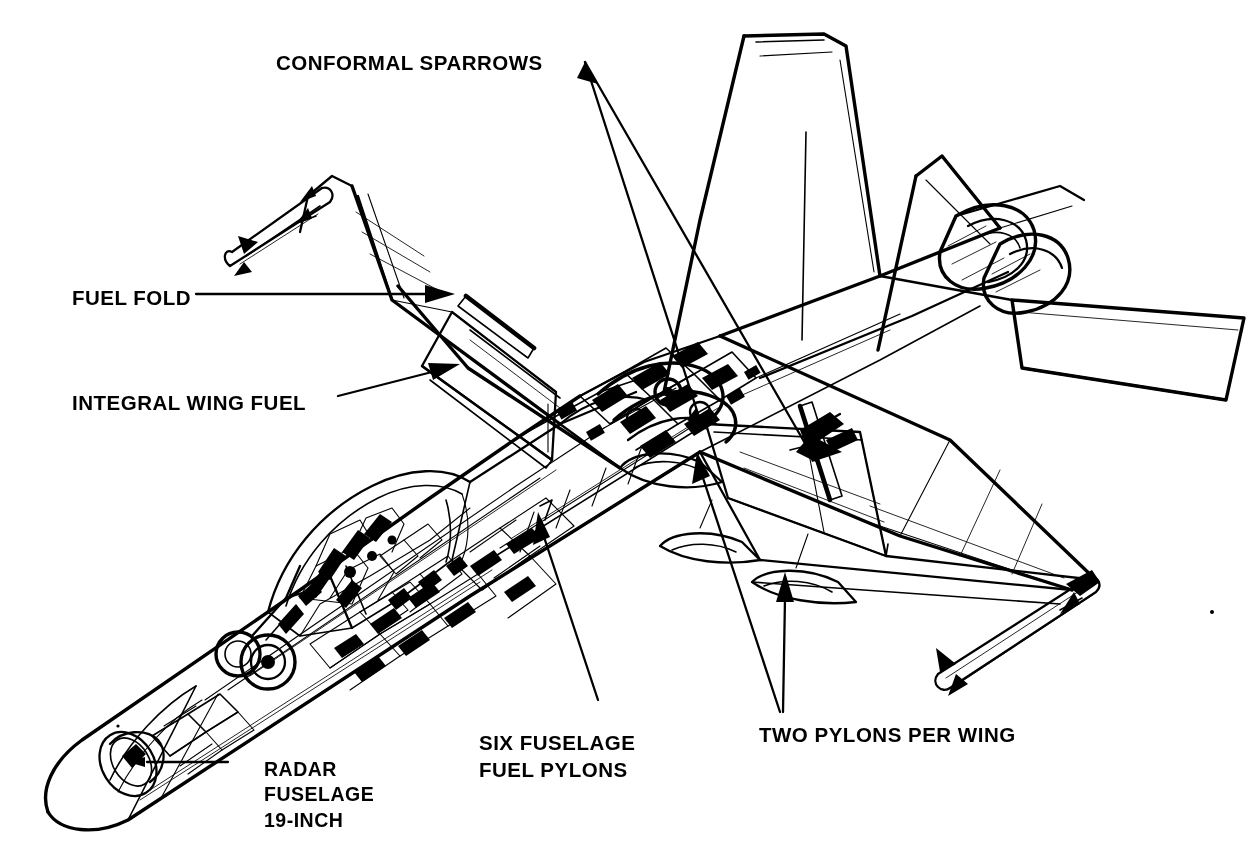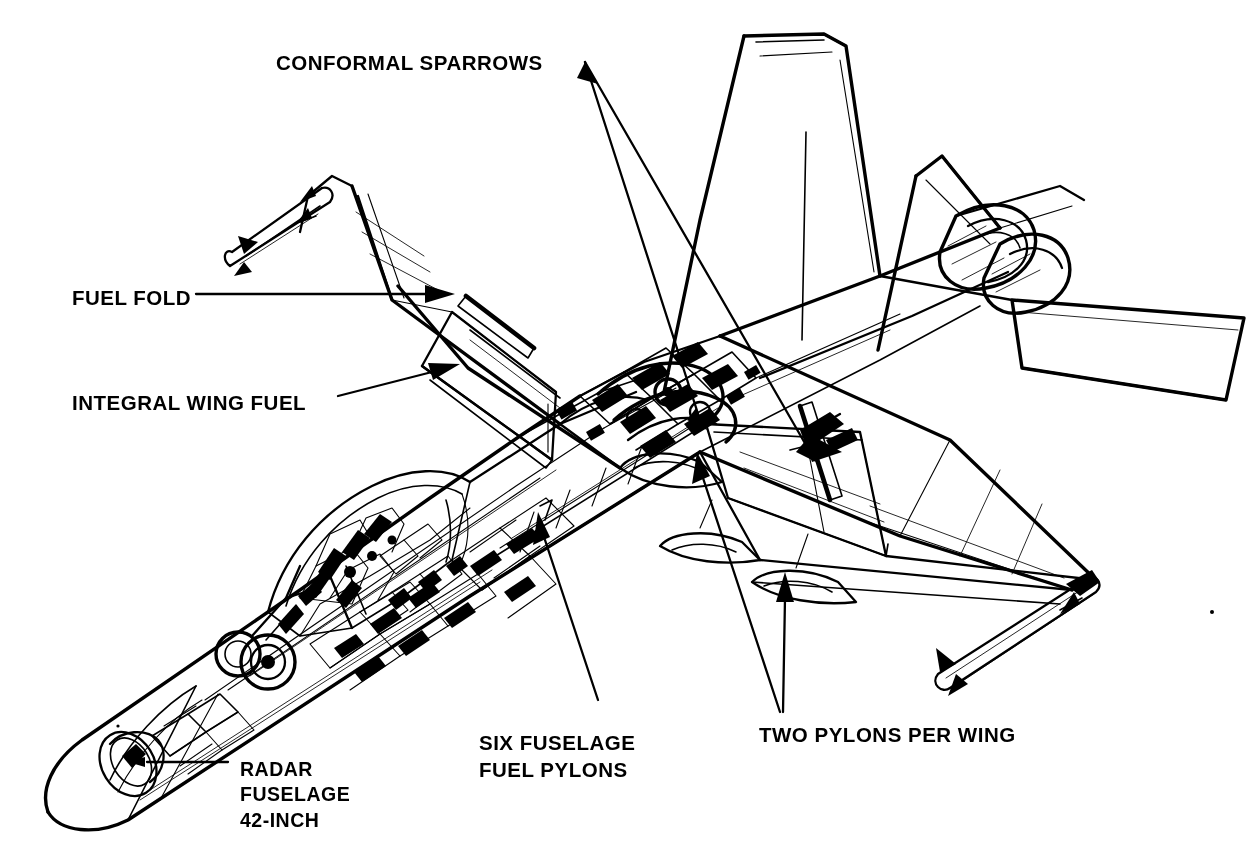--- a/index.html
+++ b/index.html
@@ -10,21 +10,21 @@
   .cal{
     position:absolute;
     font-family:"Liberation Sans","DejaVu Sans",sans-serif;
     font-weight:bold;
     color:#000;
     letter-spacing:0.5px;
     white-space:pre;
     line-height:1.30;
   }
   .cal.sz1{font-size:20.5px;}
-  .cal.sz2{font-size:19.5px;}
+  .cal.sz2{font-size:19.5px;margin-left:24px;}
 </style>
 </head>
 <body>
 
 <div id="stage">
 
   <svg id="art" viewBox="0 0 1257 856">
     <defs>
       <style>
         .s{fill:none;stroke:#000;stroke-linecap:round;stroke-linejoin:round;}
@@ -388,21 +388,21 @@
 
   <div class="cal sz1" style="left:276px;top:50px;">CONFORMAL SPARROWS</div>
 
   <div class="cal sz1" style="left:72px;top:285px;">FUEL FOLD</div>
 
   <div class="cal sz1" style="left:72px;top:390px;">INTEGRAL WING FUEL</div>
 
   <div style="position:absolute;left:240px;top:757px;">
     <div class="cal sz2" style="position:static;">RADAR</div>
     <div class="cal sz2" style="position:static;">FUSELAGE</div>
-    <div class="cal sz2" style="position:static;">42-INCH</div>
+    <div class="cal sz2" style="position:static;">19-INCH</div>
   </div>
 
   <div style="position:absolute;left:479px;top:712px;">
     <div class="cal sz1" style="position:static;margin-top:18px;">SIX FUSELAGE</div>
     <div class="cal sz1" style="position:static;">FUEL PYLONS</div>
   </div>
 
   <div class="cal sz1" style="left:751px;top:722px;margin-left:8px;">TWO PYLONS PER WING</div>
 
 </div>

